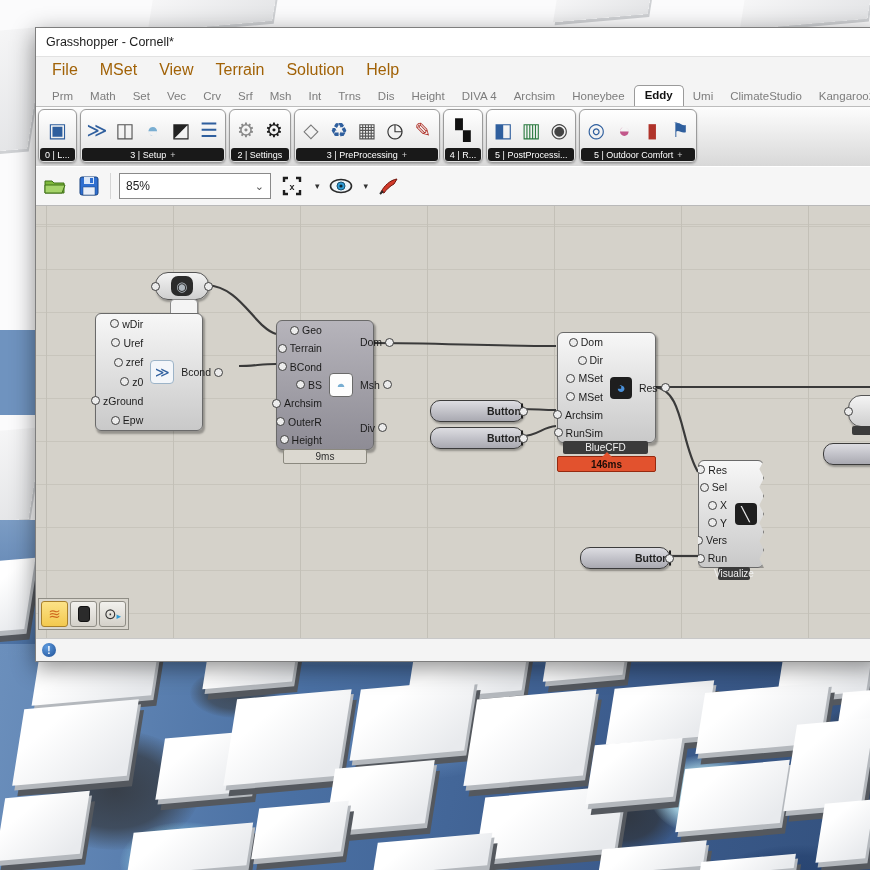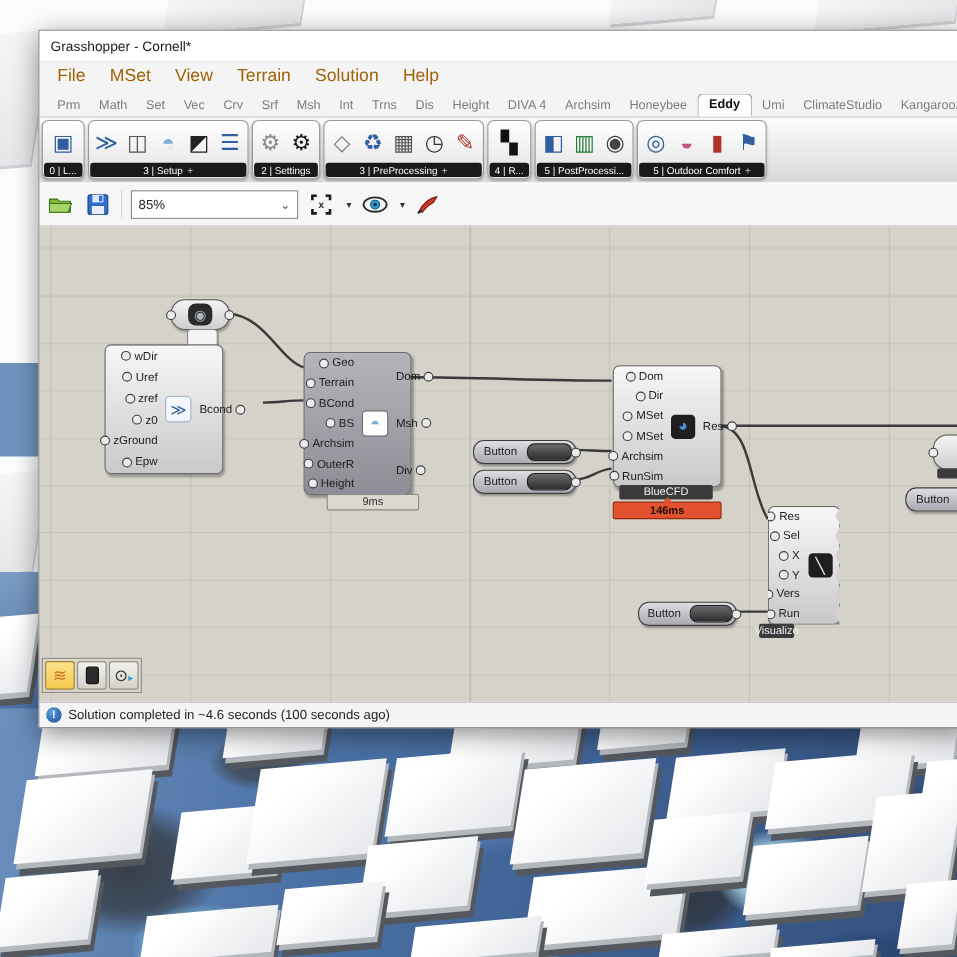--- a/index.html
+++ b/index.html
@@ -78,21 +78,21 @@
   .runtime{position:absolute;background:#dbd8d0;border:1px solid #8b897f;border-radius:2px;color:#2d2d2d;
            font-size:10px;display:flex;align-items:center;justify-content:center;}
   .nlabel{position:absolute;background:#3b3b3b;border-radius:2px;color:#f2f2f2;font-size:10px;
           display:flex;align-items:center;justify-content:center;}
   .warn{position:absolute;background:#e2522e;border:1px solid #96290f;border-radius:2px;color:#1d0d08;
         font-size:10px;font-weight:bold;display:flex;align-items:center;justify-content:center;}
   .warn:before{content:"";position:absolute;top:-5px;left:50%;margin-left:-5px;
         border-left:5px solid transparent;border-right:5px solid transparent;border-bottom:5px solid #e2522e;}
   .gh-button{position:absolute;height:20px;border:1px solid #3c3c3c;border-radius:10px;
         background:linear-gradient(#dddde2,#a9a9b1);display:flex;align-items:center;box-shadow:1px 2px 2px rgba(0,0,0,.3);}
-  .gh-button .cap{flex:0 0 52%;font-size:10.5px;font-weight:normal;color:#222;text-align:center;}
+  .gh-button .cap{flex:0 0 52%;font-size:10.5px;font-weight:bold;color:#222;text-align:right;margin-left:42px;}
   .gh-button .well{flex:1;height:14px;margin-right:3px;border-radius:7px;
         background:linear-gradient(#6a6a6a,#2c2c2c);border:1px solid #1f1f1f;}
   .gh-button .nub{position:absolute;right:-5px;top:50%;width:7px;height:7px;margin-top:-4.5px;border-radius:50%;
         background:#ececec;border:1.5px solid #3f3f3f;}
   .capsule{position:absolute;border:1px solid #555;border-radius:13px;
         background:linear-gradient(#f4f4f4,#cfcfcf);box-shadow:1px 2px 2px rgba(0,0,0,.3);
         display:flex;align-items:center;justify-content:center;}
   .capsule .nub{position:absolute;top:50%;width:7px;height:7px;margin-top:-4.5px;border-radius:50%;
         background:#ececec;border:1.5px solid #3f3f3f;}
   .balloon{position:absolute;width:26px;height:19px;background:#f4f4f4;border:1px solid #8a8a8a;border-radius:4px;
@@ -480,21 +480,21 @@
           </div>
         <div class="comp-mid">
           <div class="ictile" style="background:#fdfdfd;border:1px solid #6a6a6a;color:#79aed2;font-size:15px">◓</div>
         </div>
         <div class="pins out">
             <div class="pin out"><span>Dom</span><span class="nub"></span></div>
             <div class="pin out"><span>Msh</span><span class="nub"></span></div>
             <div class="pin out"><span>Div</span><span class="nub"></span></div>
           </div>
       </div>
-      <div class="runtime" style="left:261px;top:243px;width:82px;height:13px">
+      <div class="runtime" style="left:247px;top:243px;width:82px;height:13px">
         <span>9ms</span>
       </div>
 
       <div class="gh-button" style="left:394px;top:194px;width:92px">
         <span class="cap">Button</span>
         <span class="well"></span>
         <span class="nub"></span>
       </div>
       <div class="gh-button" style="left:394px;top:221px;width:92px">
         <span class="cap">Button</span>
@@ -534,21 +534,21 @@
             <div class="pin in"><span>Sel</span><span class="nub"></span></div>
             <div class="pin in"><span>X</span><span class="nub"></span></div>
             <div class="pin in"><span>Y</span><span class="nub"></span></div>
             <div class="pin in"><span>Vers</span><span class="nub"></span></div>
             <div class="pin in"><span>Run</span><span class="nub"></span></div>
           </div>
         <div class="comp-mid" style="margin-right:6px">
           <div class="ictile" style="background:#1e1e1e;color:#f0f0f0;font-size:14px">╲</div>
         </div>
       </div>
-      <div class="nlabel" style="left:654px;top:361px;width:32px;height:13px">
+      <div class="nlabel" style="left:682px;top:361px;width:32px;height:13px">
         <span>Visualize</span>
       </div>
 
       <div class="gh-button" style="left:544px;top:341px;width:88px">
         <span class="cap">Button</span>
         <span class="well"></span>
         <span class="nub"></span>
       </div>
 
       <div class="capsule" style="left:812px;top:189px;width:64px;height:30px">
@@ -569,16 +569,15 @@
             <span style="display:inline-block;width:10px;height:14px;background:#2b2b2b;border-radius:3px;border:1px solid #111"></span>
           </div>
         <div class="mini-btn">
             <span style="color:#333">⊙<span style="color:#2e9bd6;font-size:9px">▸</span></span>
           </div>
       </div>
     </div>
 
     <div class="statusbar">
       <span class="stat-ic">!</span>
-      <span>Solution completed in ~4.6 seconds (100 seconds ago)</span>
     </div>
   </div>
 </div>
 
 </body></html>

